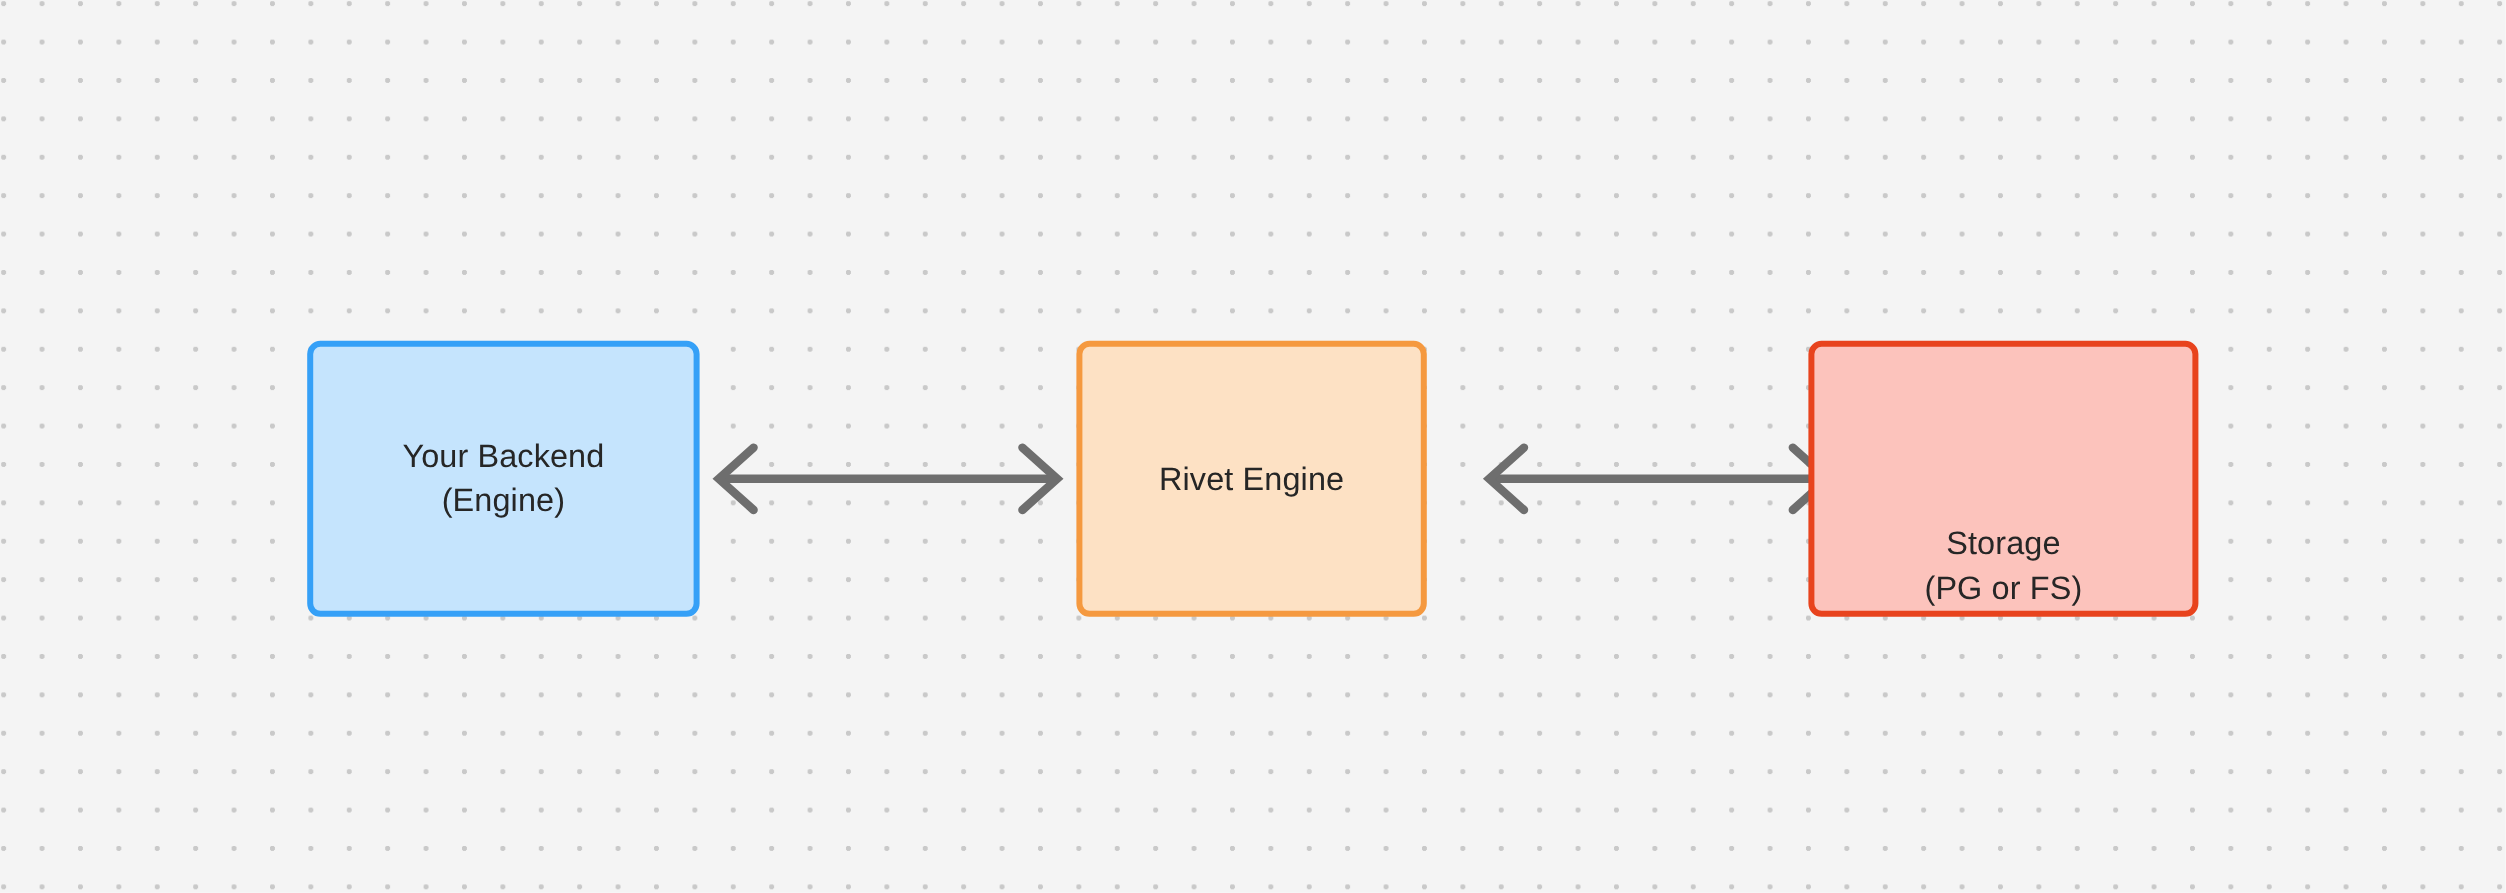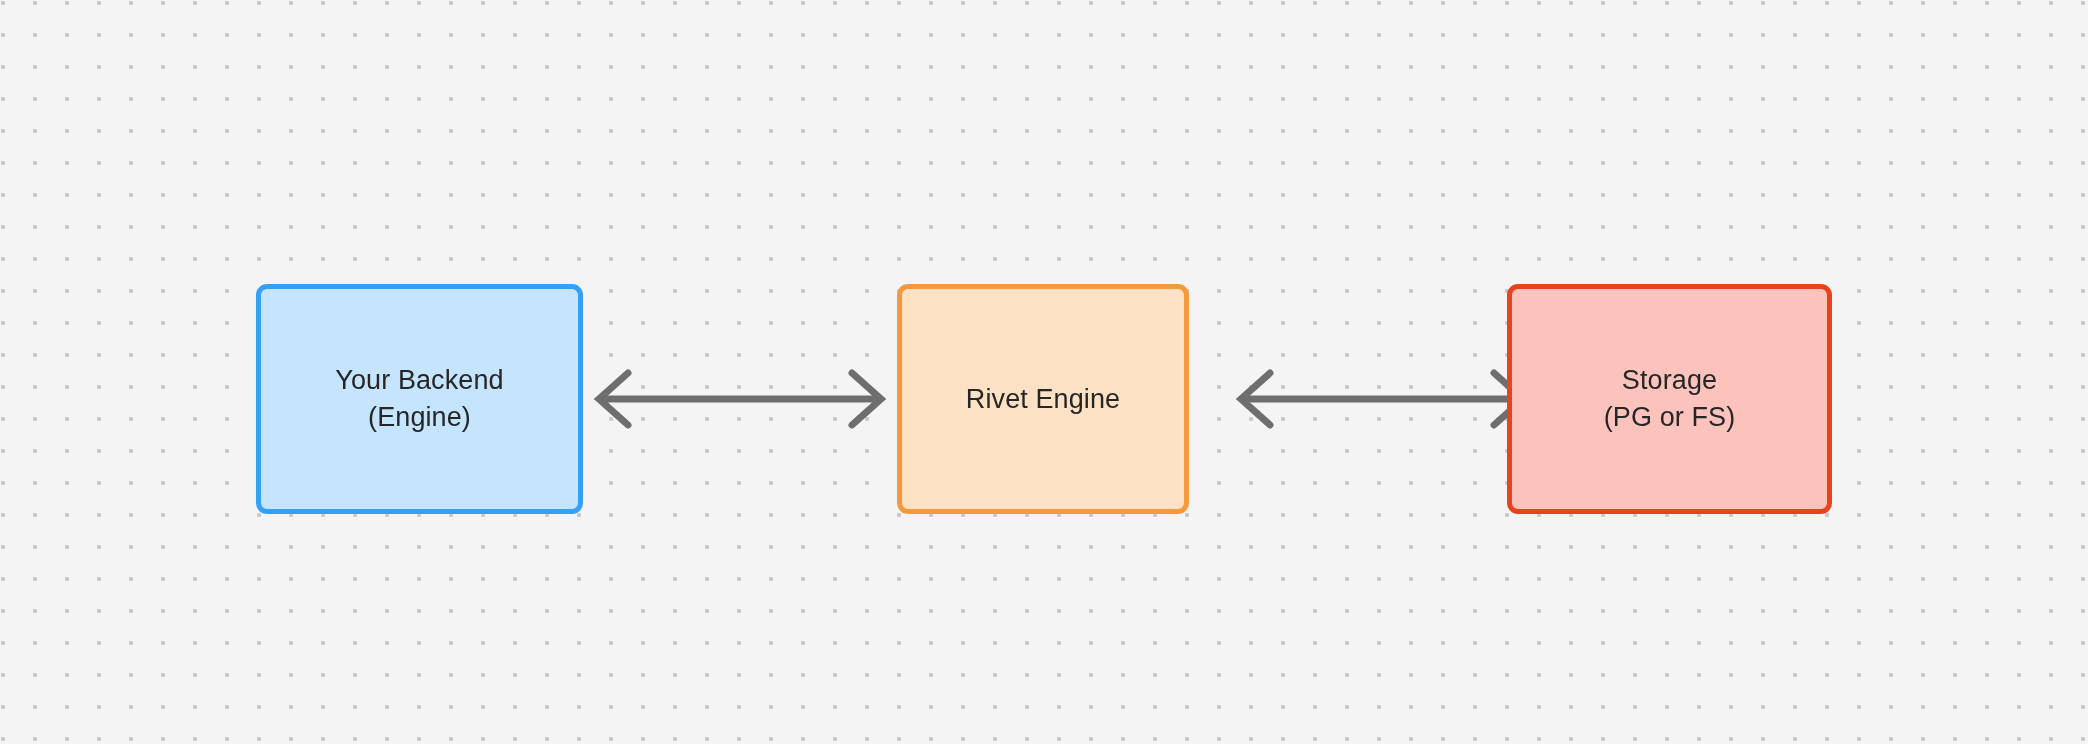--- a/index.html
+++ b/index.html
@@ -75,20 +75,21 @@
     background-color: #fde1c4;
   }
 
   .node--storage {
     left: 1507px;
     top: 258px;
     width: 325px;
     height: 230px;
     border-color: #e8431d;
     background-color: #fcc3bc;
+    justify-content: flex-end;
   }
 
   .edge {
     position: absolute;
     top: 338px;
     height: 70px;
   }
 
   .edge--backend-engine {
     left: 590px;

